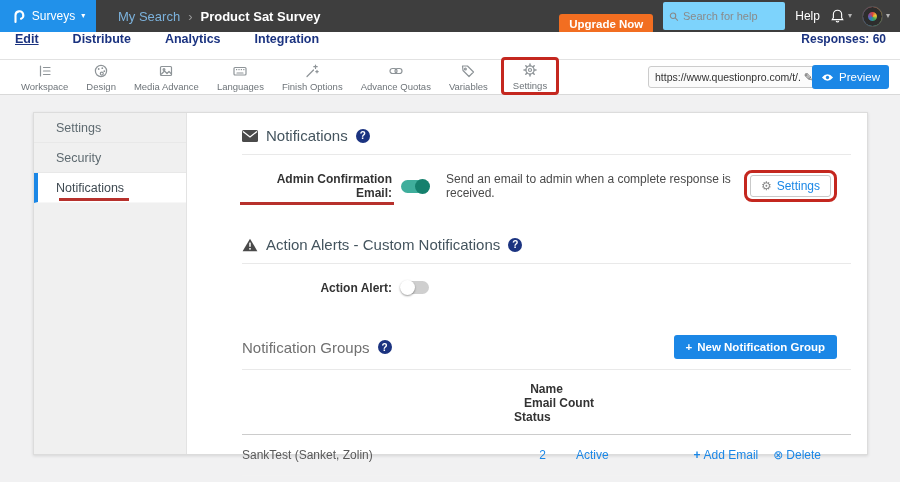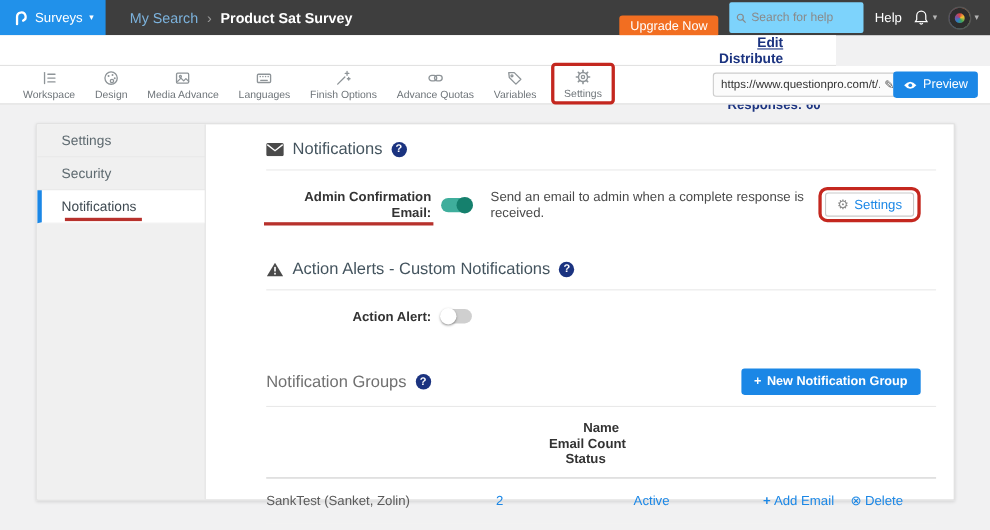--- a/index.html
+++ b/index.html
@@ -23,21 +23,21 @@
   }
   .logo-area .menu-label { color:#fff; font-size:12px; }
   .caret { color:#fff; font-size:8px; line-height:1; }
   .caret.dim { color:#b5b5b5; }
   .breadcrumb { display:flex; align-items:center; gap:8px; margin-left:22px; }
   .bc-parent { color:#7cb2dc; font-size:13px; }
   .bc-sep { color:#9a9a9a; font-size:13px; }
   .bc-current { color:#fff; font-size:13px; font-weight:700; }
   .topbar-right { margin-left:auto; display:flex; align-items:center; gap:10px; padding-right:10px; }
   .upgrade-btn {
-    background:#f26e21; color:#fff; font-size:11.5px; font-weight:400;
+    background:#f26e21; color:#fff; font-size:11.5px; font-weight:700;
     padding:4px 10px; border-radius:3px; border:none; cursor:pointer;
     font-family:inherit;
     margin-top:16px;
   }
   .search-box {
     width:122px; height:28px; background:#7dd3fc; border-radius:2px;
     display:flex; align-items:center; gap:4px; padding:0 6px;
   }
   .search-box input {
     border:none; outline:none; width:100%; font-size:11px;
@@ -47,23 +47,23 @@
   .help-label { color:#fff; font-size:12px; cursor:pointer; }
   .bell-wrap, .avatar-wrap { display:flex; align-items:center; gap:3px; cursor:pointer; }
   .avatar {
     width:21px; height:21px; border-radius:50%;
     background:conic-gradient(#d64541,#f4c430,#3fa45b,#2d7fc1,#7d4fa0,#d64541);
     box-shadow:inset 0 0 0 5px #2d2d2d;
     border:1px solid #555;
   }
   
   .tabbar {
-    position:absolute; top:32px; left:0; width:760px; height:28px;
+    position:absolute; top:32px; left:0; width:900px; height:28px;
     background:#fff; border-bottom:1px solid #e2e2e2;
-    display:flex; align-items:flex-end; padding:0 14px 0 15px;flex-direction:column;
+    display:flex; align-items:flex-start; padding:0 14px 0 15px;
   }
   .tab { color:#1b3380; font-size:12.5px; font-weight:700; margin-right:34px; cursor:pointer; text-decoration:none; }
   .tab.active { text-decoration:underline; }
   .responses { margin-left:auto; color:#1b3380; font-size:12px; font-weight:700; }
   
   .toolbar {
     position:absolute; top:60px; left:0; width:900px; height:35px;
     background:#fff; border-bottom:1px solid #d9d9d9;
     display:flex; align-items:center; padding-left:12px;
   }
@@ -155,21 +155,21 @@
   .new-group-btn {
     margin-left:auto; margin-right:14px; background:#1b87e6; color:#fff; border:none;
     border-radius:3px; font-size:11.5px; font-weight:700; font-family:inherit;
     padding:6px 12px; display:flex; align-items:center; gap:5px; cursor:pointer;
   }
   .tbl { margin-top:2px; }
   .tbl-head, .tbl-row { display:flex; align-items:center; }
   .tbl-head { padding:10px 0; border-bottom:1px solid #ccc; font-size:12px; font-weight:700; color:#333;flex-direction:column; }
   .tbl-row { padding:13px 0; font-size:12px; border-bottom:1px solid #f2f2f2; }
   .col-name { flex:1; }
-  .col-count { width:95px; text-align:left; }
+  .col-count { width:95px; text-align:right; }
   .col-status { width:95px; margin-left:30px; }
   .col-actions { width:180px; display:flex; justify-content:flex-end; gap:15px; padding-right:30px; }
   .tbl-row .col-name { color:#5a5a5a; }
   .link { color:#1b87e6; text-decoration:none; cursor:pointer; font-weight:400; }
   .action-link { color:#1b87e6; font-size:12px; display:flex; align-items:center; gap:3px; cursor:pointer; }
   .plus-glyph { font-weight:700; }
   .icon-stroke { stroke:#8e9498; fill:none; stroke-width:1.2; stroke-linecap:round; stroke-linejoin:round; }
   .icon-fill { fill:#8e9498; }
 </style>
 </head>

